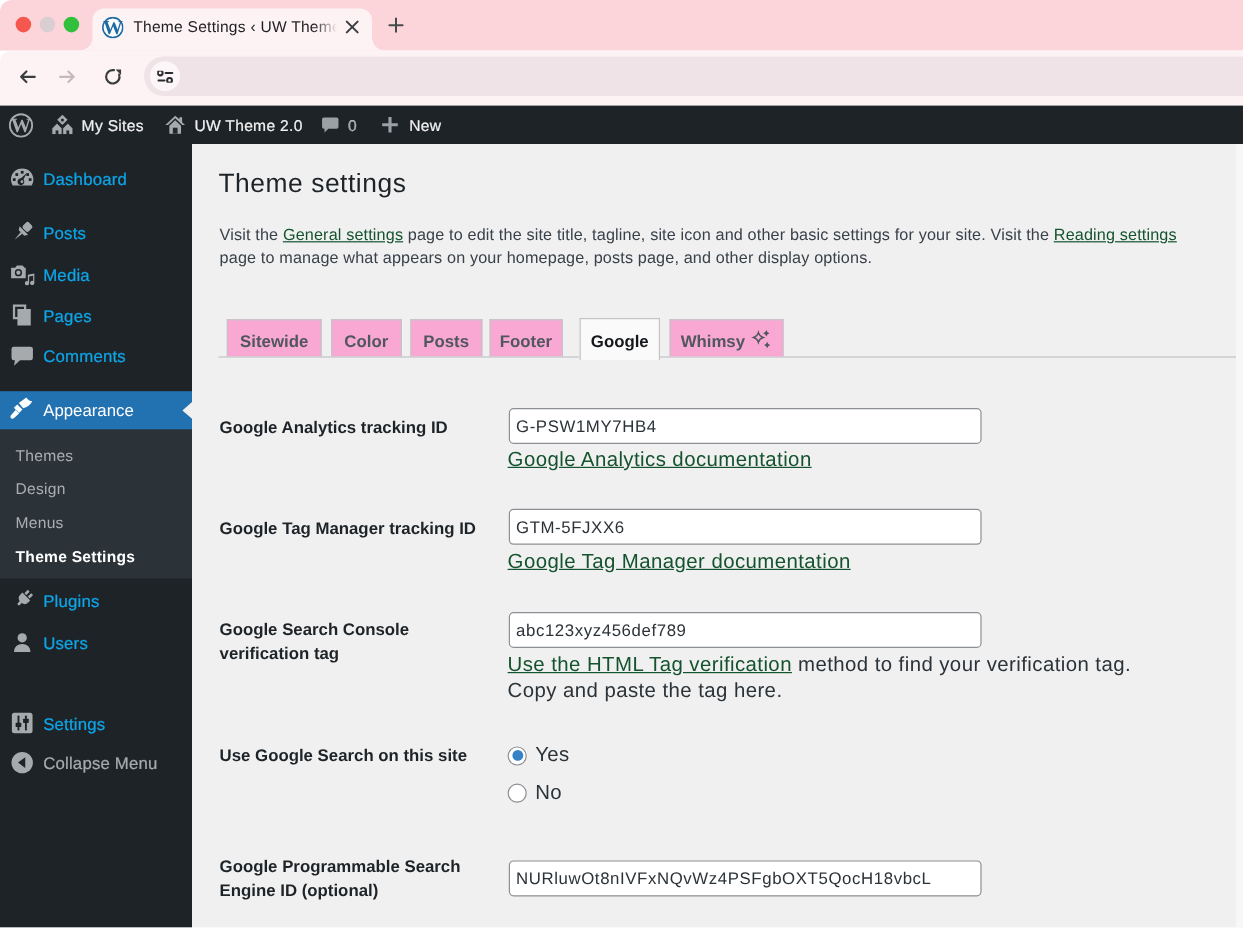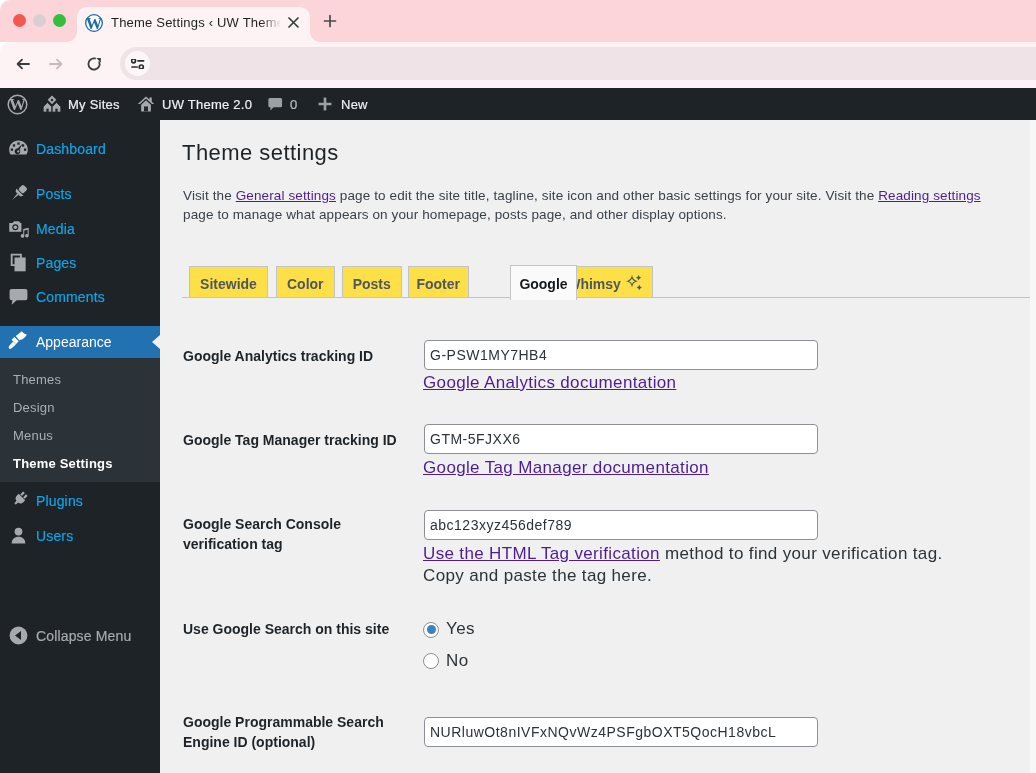--- a/index.html
+++ b/index.html
@@ -40,24 +40,24 @@
 #app-band .ic { position:absolute; left:8px; top:6px; width:20px; height:20px; }
 #app-band .lbl { position:absolute; left:36px; top:50%; transform:translateY(-50%); font-weight:400; }
 #app-notch { position:absolute; right:0; top:9px; width:0; height:0; border-top:7px solid transparent; border-bottom:7px solid transparent; border-right:8px solid #f0f0f1; }
 #submenu { position:absolute; left:0; top:238px; width:160px; height:124px; background:#2c3338; }
 .sitem { position:absolute; left:13px; height:28px; line-height:28px; font-size:13px; color:#a9aeb3; white-space:nowrap; letter-spacing:0.2px; }
 
 
 #content { position:absolute; left:160px; top:120px; width:876px; height:653px; background:#f0f0f1; }
 #content h1 { position:absolute; left:22px; top:19px; font-size:22px; font-weight:400; color:#1d2327; line-height:28px; letter-spacing:0.45px; }
 #intro { position:absolute; left:23px; top:66px; width:830px; font-size:13.5px; line-height:19px; color:#3a4149; letter-spacing:0.12px; }
-a { color:#4c1d95; }
-.ntab { position:absolute; top:146px; height:31px; background:#fde047; border:1px solid #c3c4c7; border-bottom:none; font-size:14px; font-weight:600; color:#50575e; text-align:center; line-height:34px; }
+a { color:#14532d; }
+.ntab { position:absolute; top:146px; height:31px; background:#f9a8d4; border:1px solid #c3c4c7; border-bottom:none; font-size:14px; font-weight:600; color:#50575e; text-align:center; line-height:34px; }
 #tabline { position:absolute; left:22px; top:177px; width:854px; height:1px; background:#c3c4c7; }
-.ntab.active { top:145px; height:35px; background:#fafafb; color:#15181b; z-index:3; line-height:36px;margin-left:27px; }
+.ntab.active { top:145px; height:35px; background:#fafafb; color:#15181b; z-index:3; line-height:36px; }
 .flabel { position:absolute; left:23px; font-size:14px; font-weight:700; color:#1d2327; line-height:19.5px; }
 .finput { position:absolute; left:264px; width:394px; height:30px; background:#fff; border:1px solid #8c8f94; border-radius:4px; font-size:14px; color:#2c3338; padding:0 5px; line-height:28px; white-space:nowrap; letter-spacing:0.5px; overflow:hidden; }
 .fdesc { position:absolute; left:263px; font-size:17px; color:#2c3338; line-height:20px; white-space:nowrap; letter-spacing:0.35px; }
 .radio { position:absolute; left:263px; width:16px; height:16px; border-radius:50%; border:1px solid #8c8f94; background:#fff; }
 .radio.sel::after { content:""; position:absolute; left:2.5px; top:2.5px; width:9px; height:9px; border-radius:50%; background:#3582c4; }
 #scrollstrip { position:absolute; right:0; top:120px; width:6px; height:653px; background:#f7f7f8; }
 svg { display:block; }
 </style>
 </head>
 <body>
@@ -209,20 +209,32 @@
         </svg>
     <span class="lbl">Plugins</span>
       </div>
   <div class="mitem" style="top:399px">
     <svg class="ic" viewBox="0 0 20 20" fill="#a7aaad">
           <circle cx="10" cy="6.2" r="3.7"></circle>
           <path d="M3.5 17.5 c0 -4 2.9 -6.3 6.5 -6.3 s6.5 2.3 6.5 6.3 Z"></path>
         </svg>
     <span class="lbl">Users</span>
       </div>
+  <div class="mitem" style="top:466px">
+    <svg class="ic" viewBox="0 0 20 20">
+          <rect x="1.8" y="1.8" width="16.4" height="16.4" rx="2" fill="#a7aaad"></rect>
+          <g fill="#1d2327">
+            <rect x="6.3" y="4" width="1.5" height="12" rx="0.7"></rect>
+            <rect x="12.2" y="4" width="1.5" height="12" rx="0.7"></rect>
+            <rect x="4.8" y="9.8" width="4.5" height="3.4" rx="0.5"></rect>
+            <rect x="10.7" y="6.6" width="4.5" height="3.4" rx="0.5"></rect>
+          </g>
+        </svg>
+    <span class="lbl">Settings</span>
+      </div>
   <div class="mitem" style="top:499px;color:#a7aaad">
     <svg class="ic" viewBox="0 0 20 20">
           <circle cx="10" cy="10" r="8.5" fill="#a7aaad"></circle>
           <path d="M12.4 5.7 L6.7 10 L12.4 14.3 Z" fill="#1d2327"></path>
         </svg>
     <span class="lbl">Collapse Menu</span>
       </div>
 </div>
 
 <div id="content">

